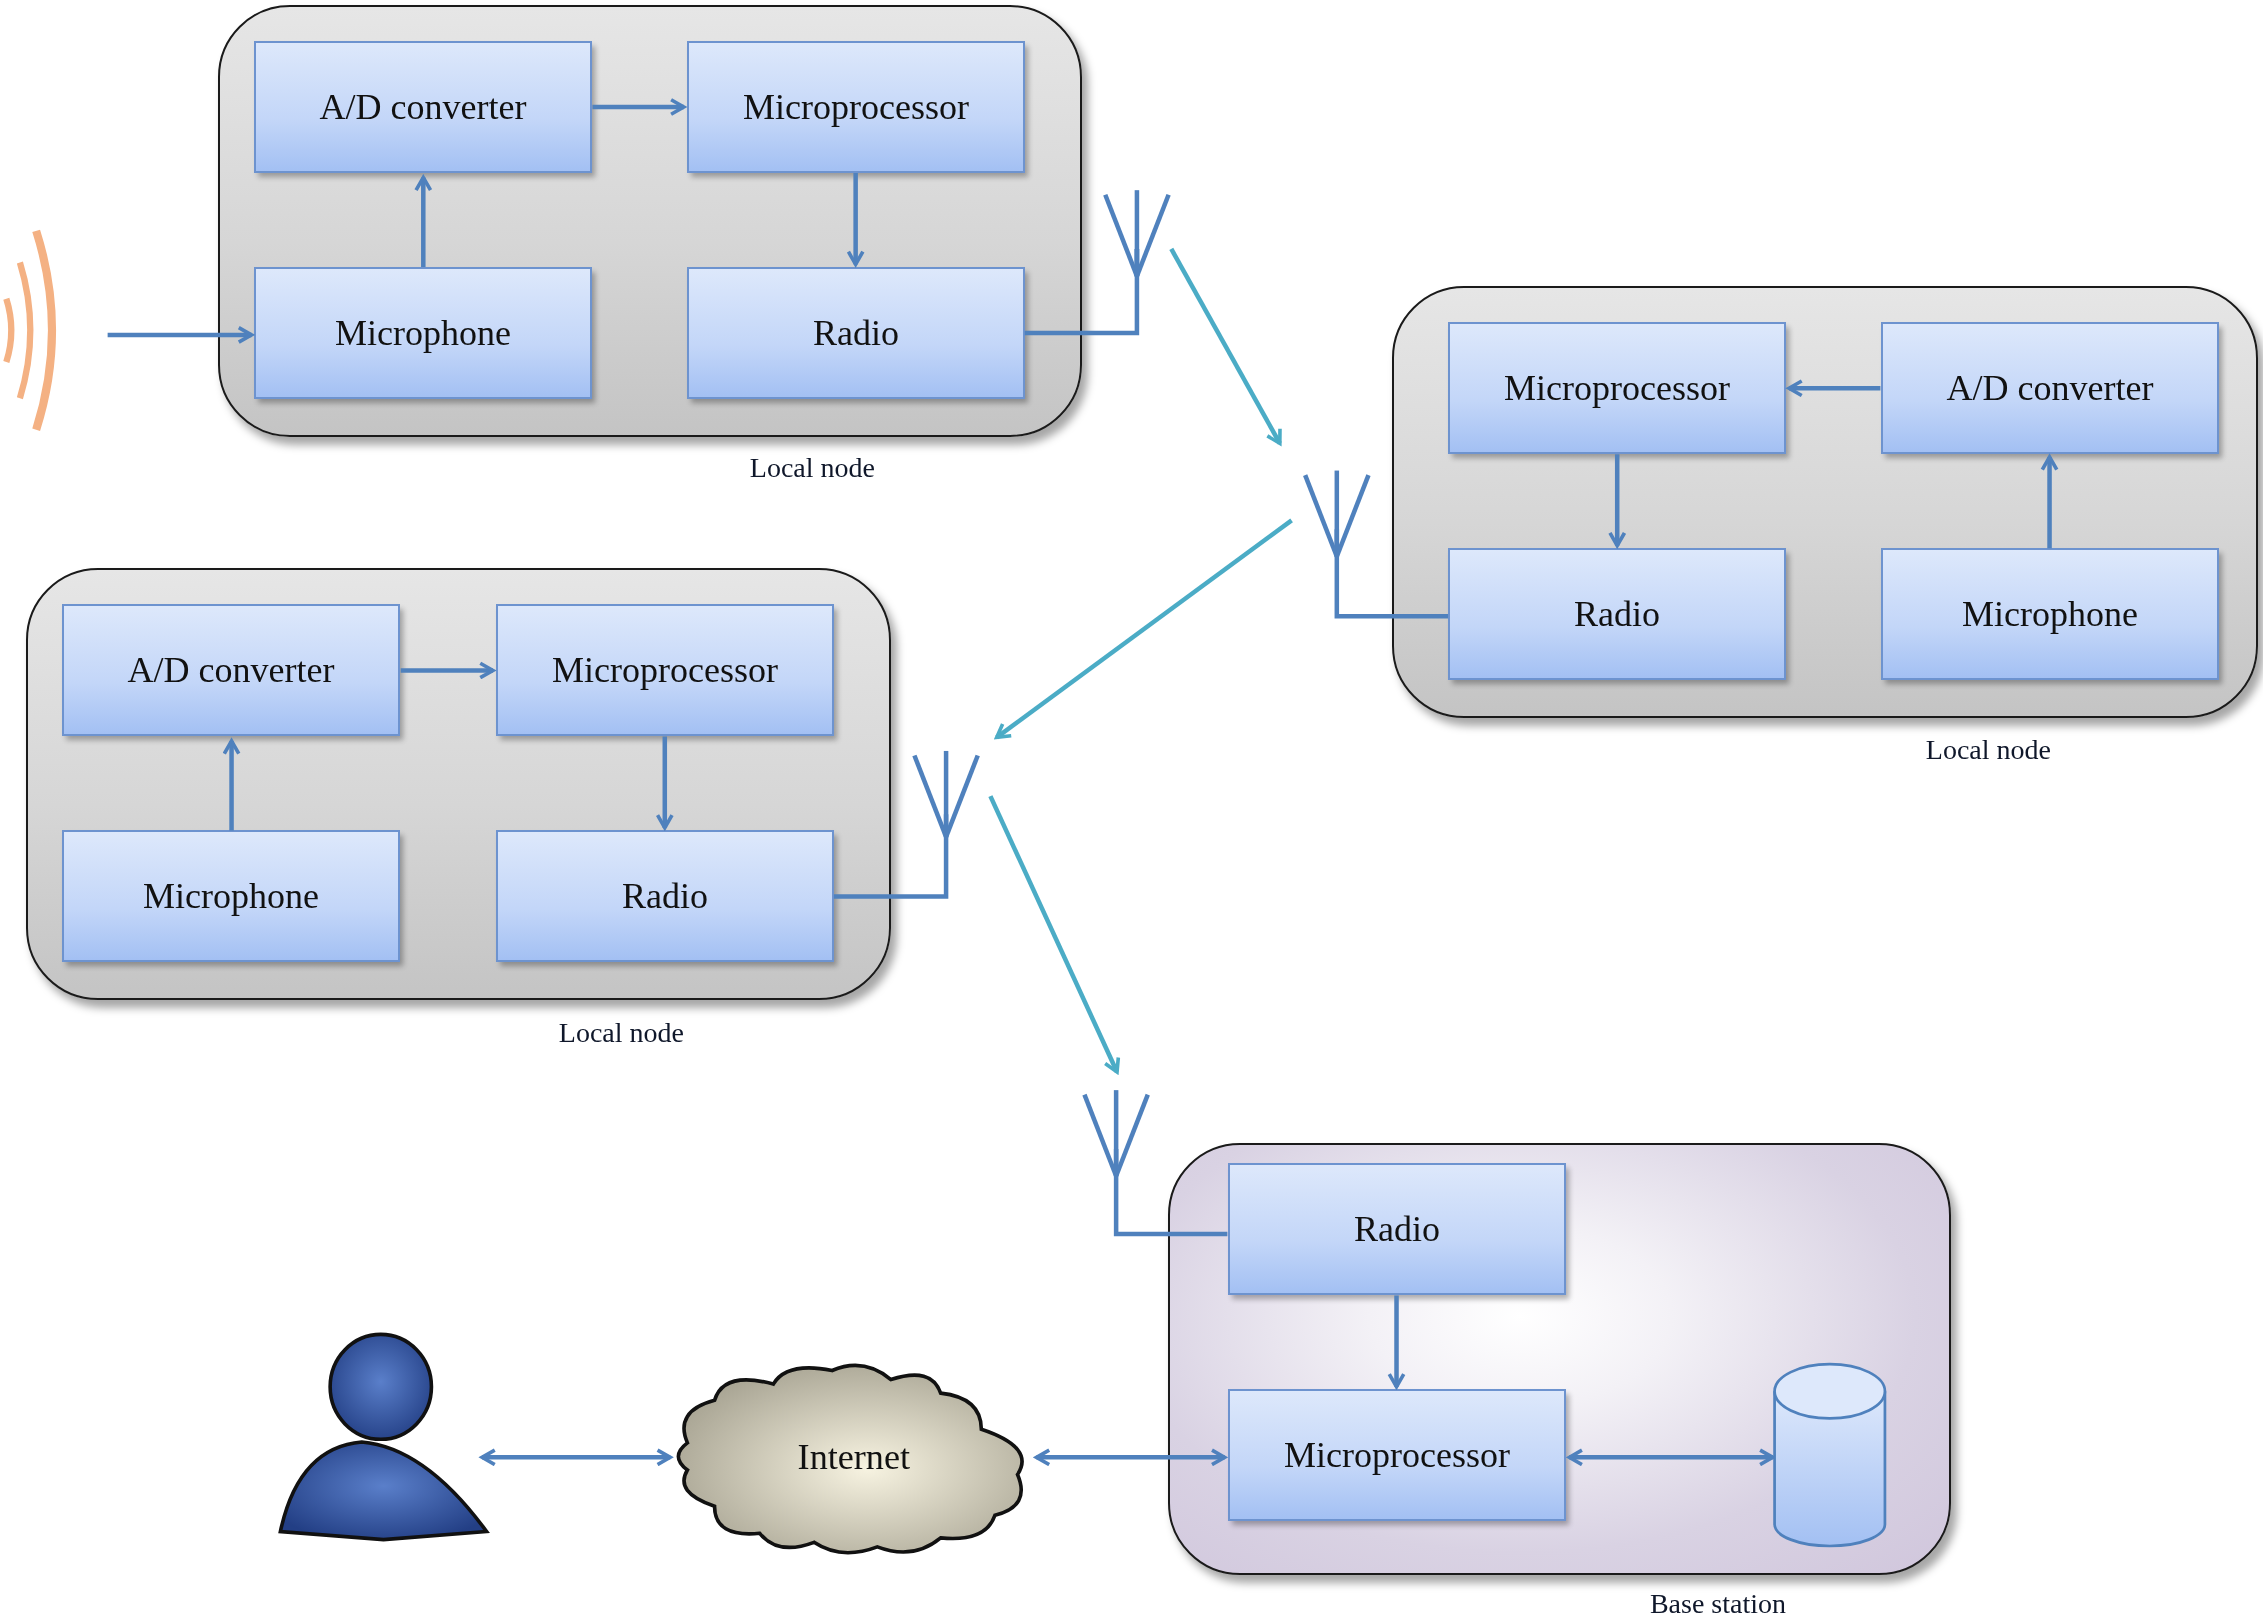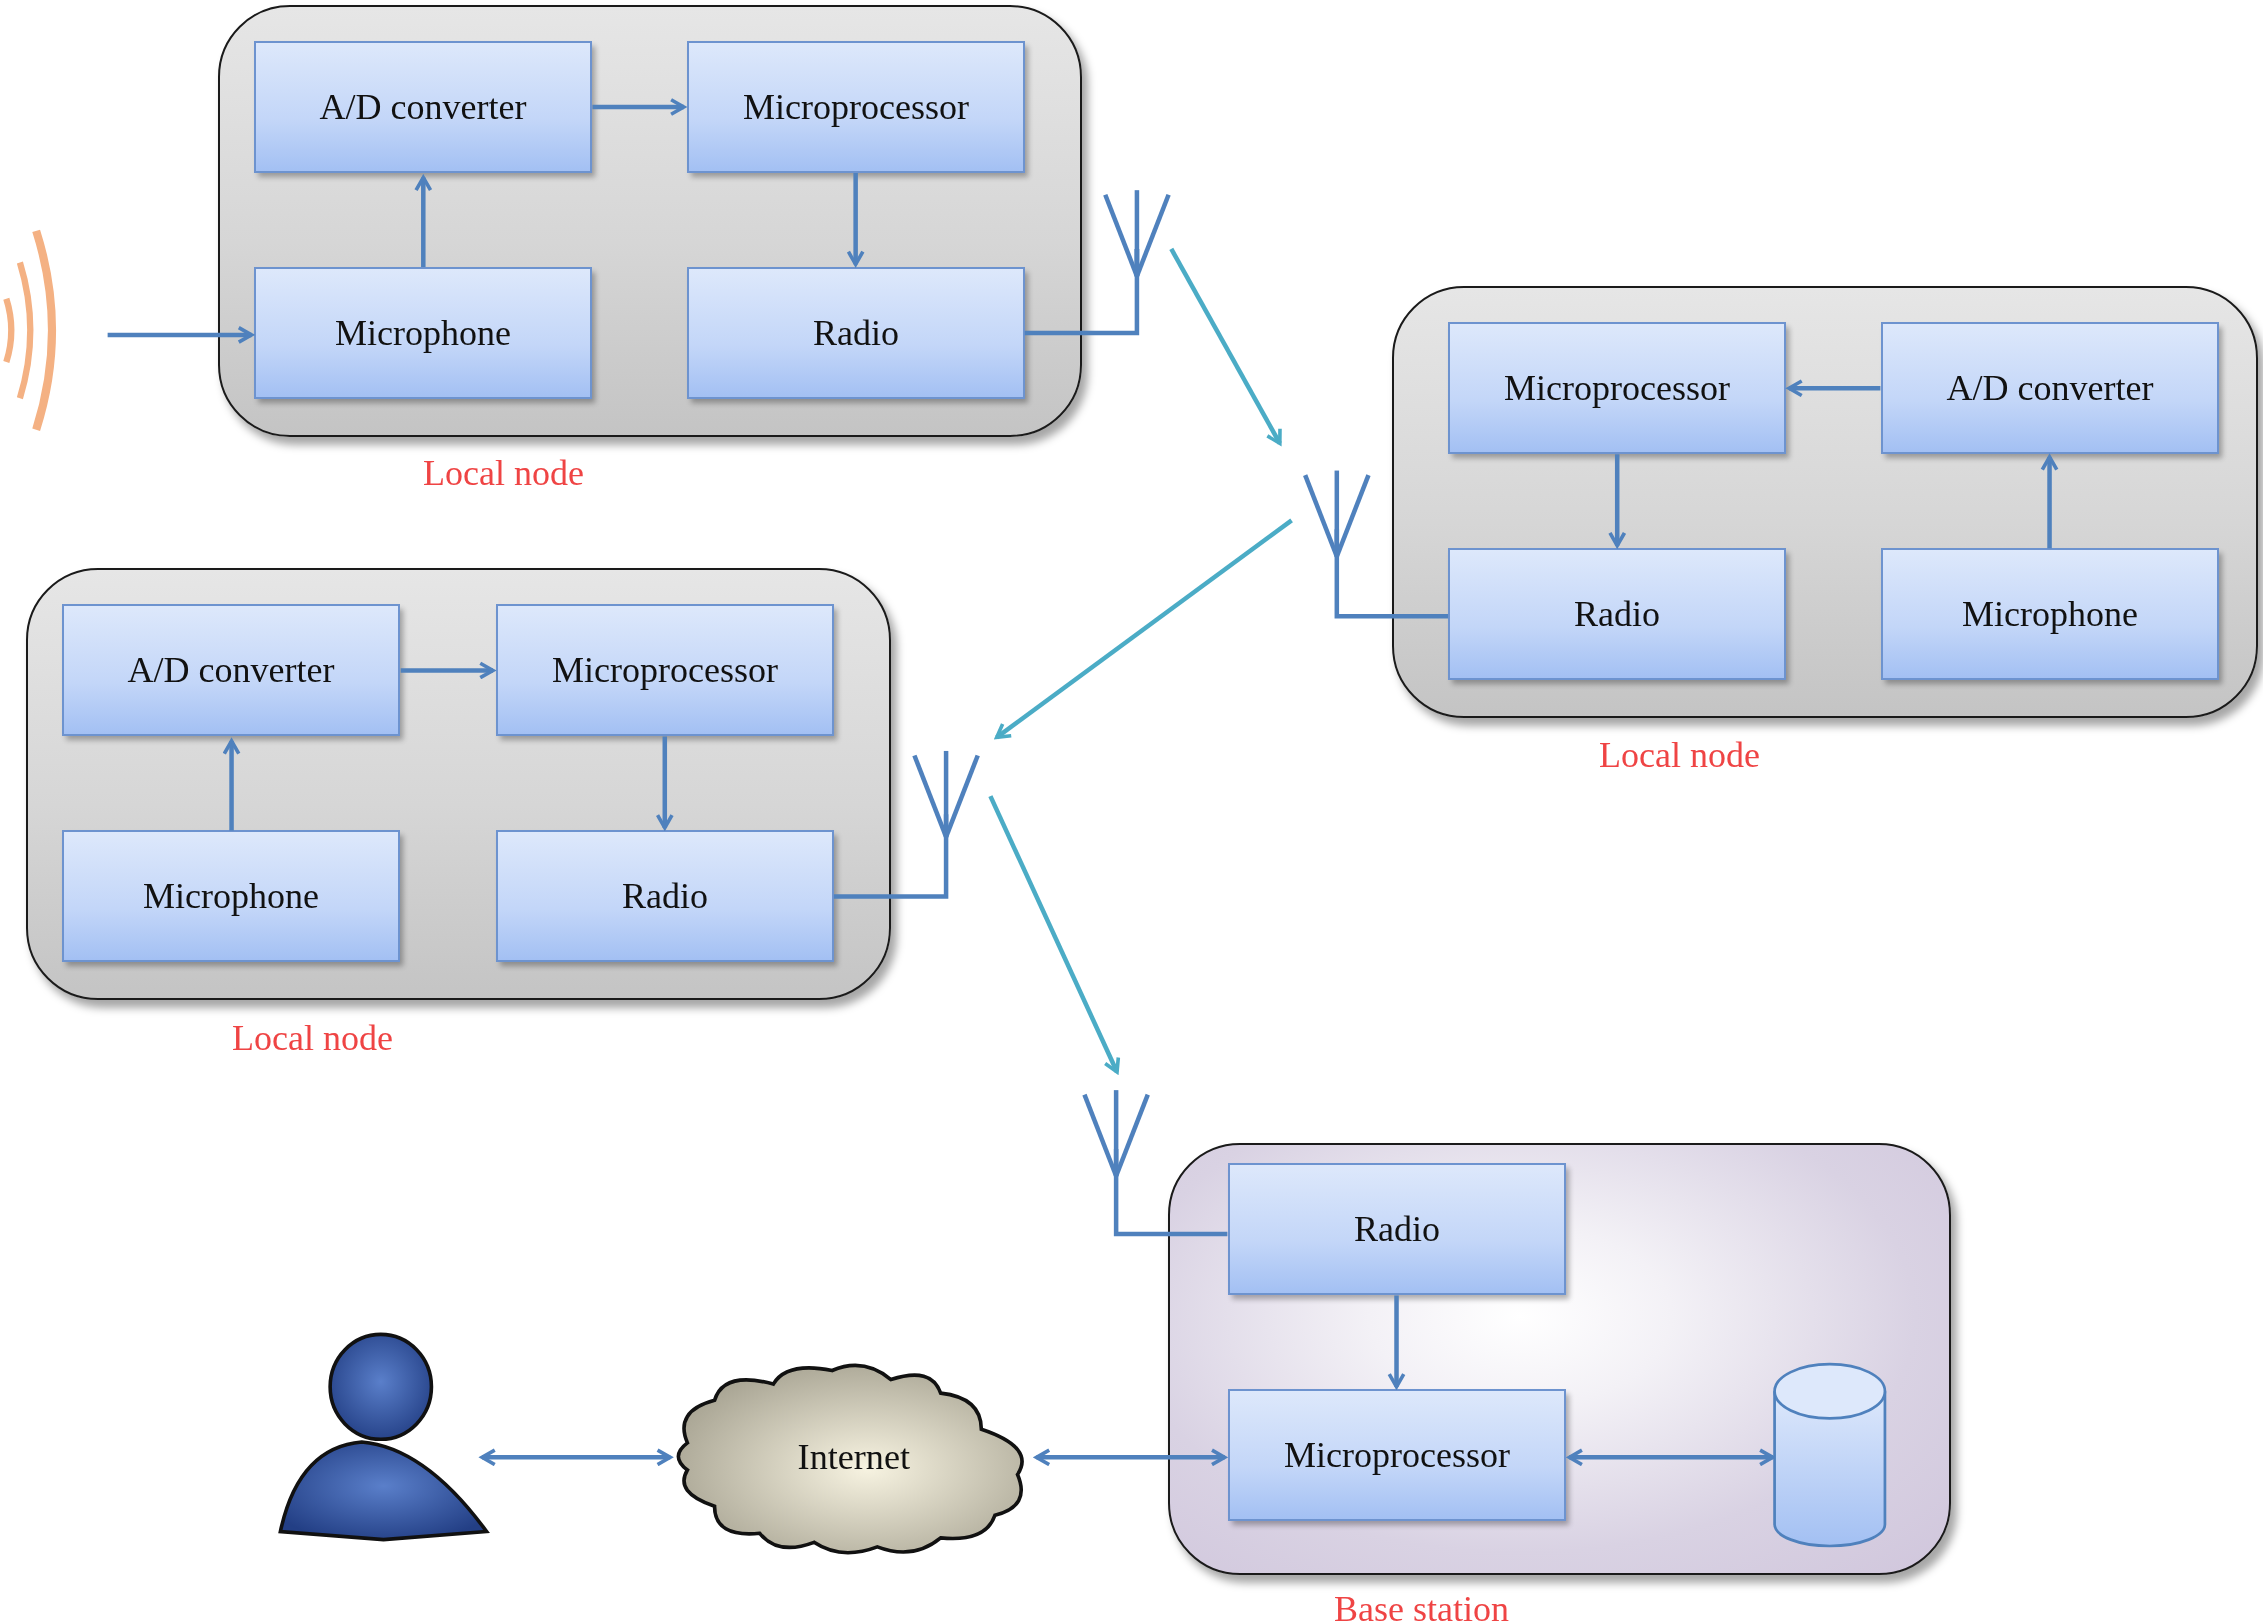--- a/index.html
+++ b/index.html
@@ -9,21 +9,21 @@
   .node-box { position:absolute; border:2.7px solid #1a1a1a; border-radius:72px;
               box-shadow: 5.4px 7.2px 9px rgba(0,0,0,0.35); box-sizing:border-box; }
   .local { background: linear-gradient(180deg, #e6e6e6 0%, #d6d6d6 55%, #c4c4c4 100%); }
   .base { background: radial-gradient(ellipse at 45% 40%, #ffffff 0%, #f3f1f6 25%, #d9d2e3 65%, #d0c6dc 100%); }
   .block { position:absolute; width:338px; height:132px; box-sizing:border-box;
            border:2.7px solid #6d93cf;
            background: linear-gradient(180deg, #dde8fb 0%, #c3d6f8 60%, #a3c0f3 100%);
            box-shadow: 3.6px 5.4px 5.4px rgba(0,0,0,0.3);
            display:flex; align-items:center; justify-content:center;
            font-size:36px; color:#111; }
-  .caption { position:absolute; font-size:36px; color:#ef4444; text-align:left; width:452px; }
+  .caption { position:absolute; font-size:28px; color:#0f172a; text-align:right; width:452px; }
   svg { position:absolute; left:0; top:0; }
 </style>
 </head>
 <body>
 
 <div id="diagram">
 
   <div class="node-box local" style="left:218px; top:4.5px; width:864px; height:432px;"></div>
   <div class="block" style="left:254px; top:41px;">A/D converter</div>
   <div class="block" style="left:687px; top:41px;">Microprocessor</div>

